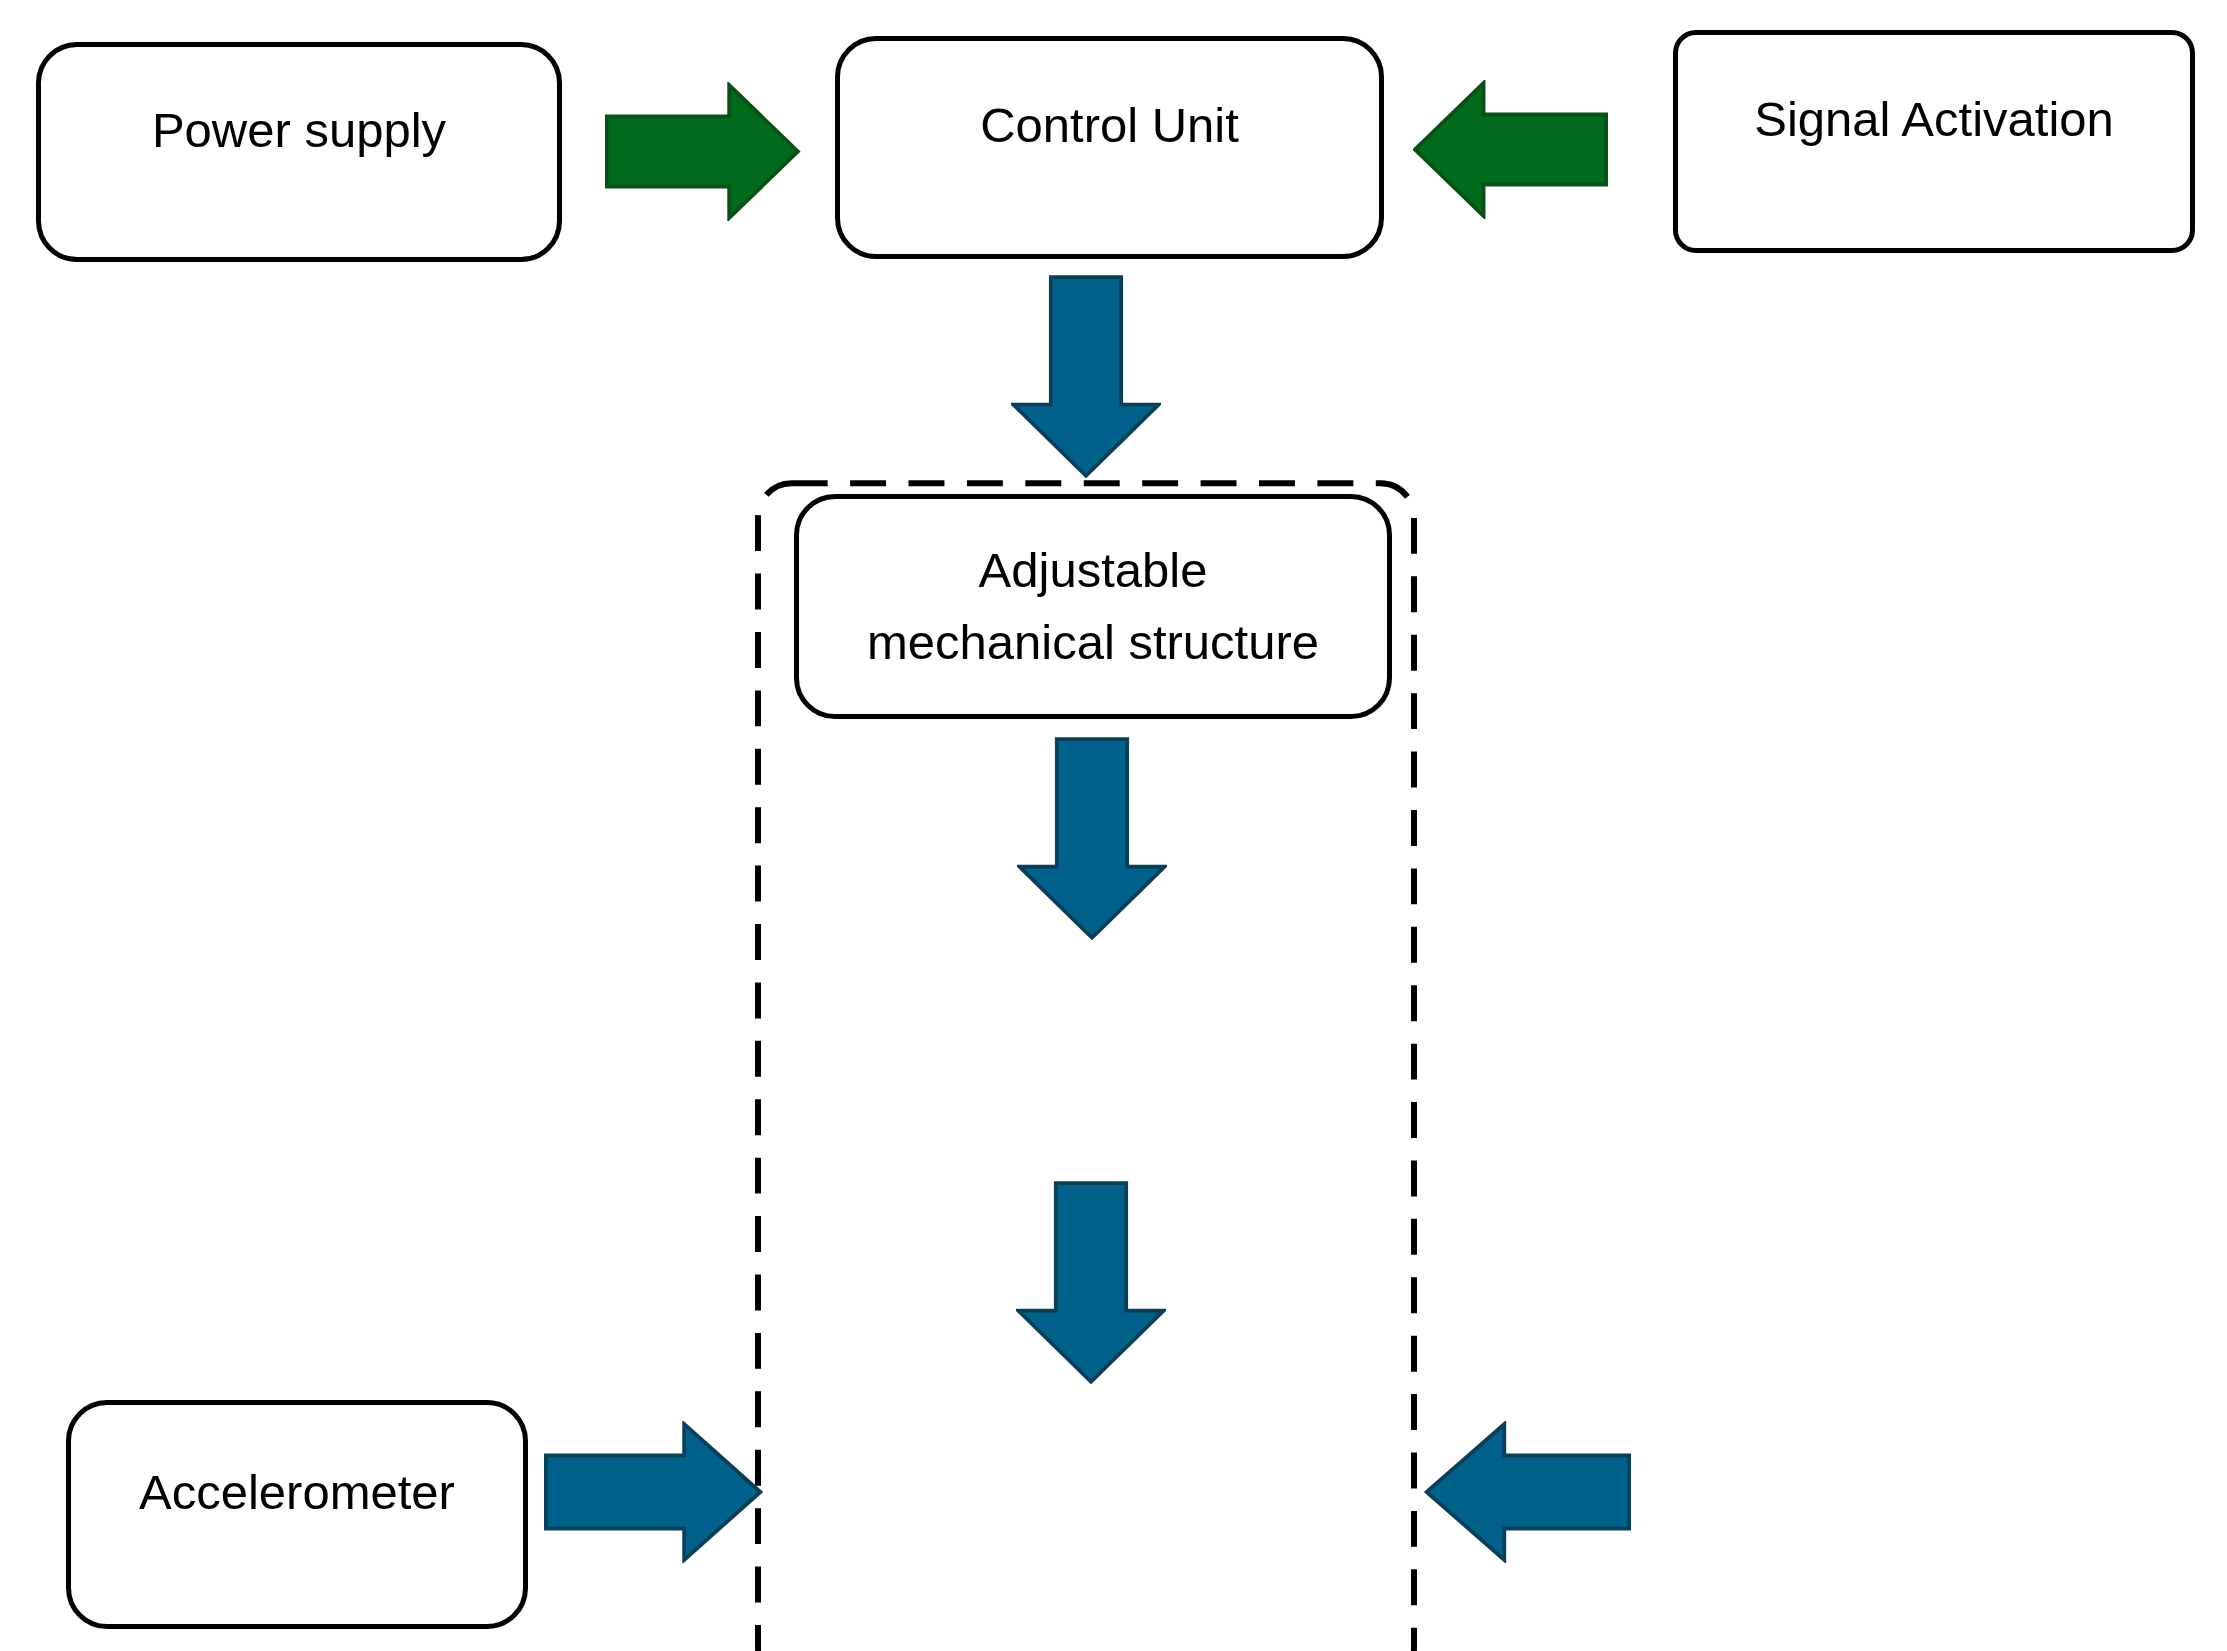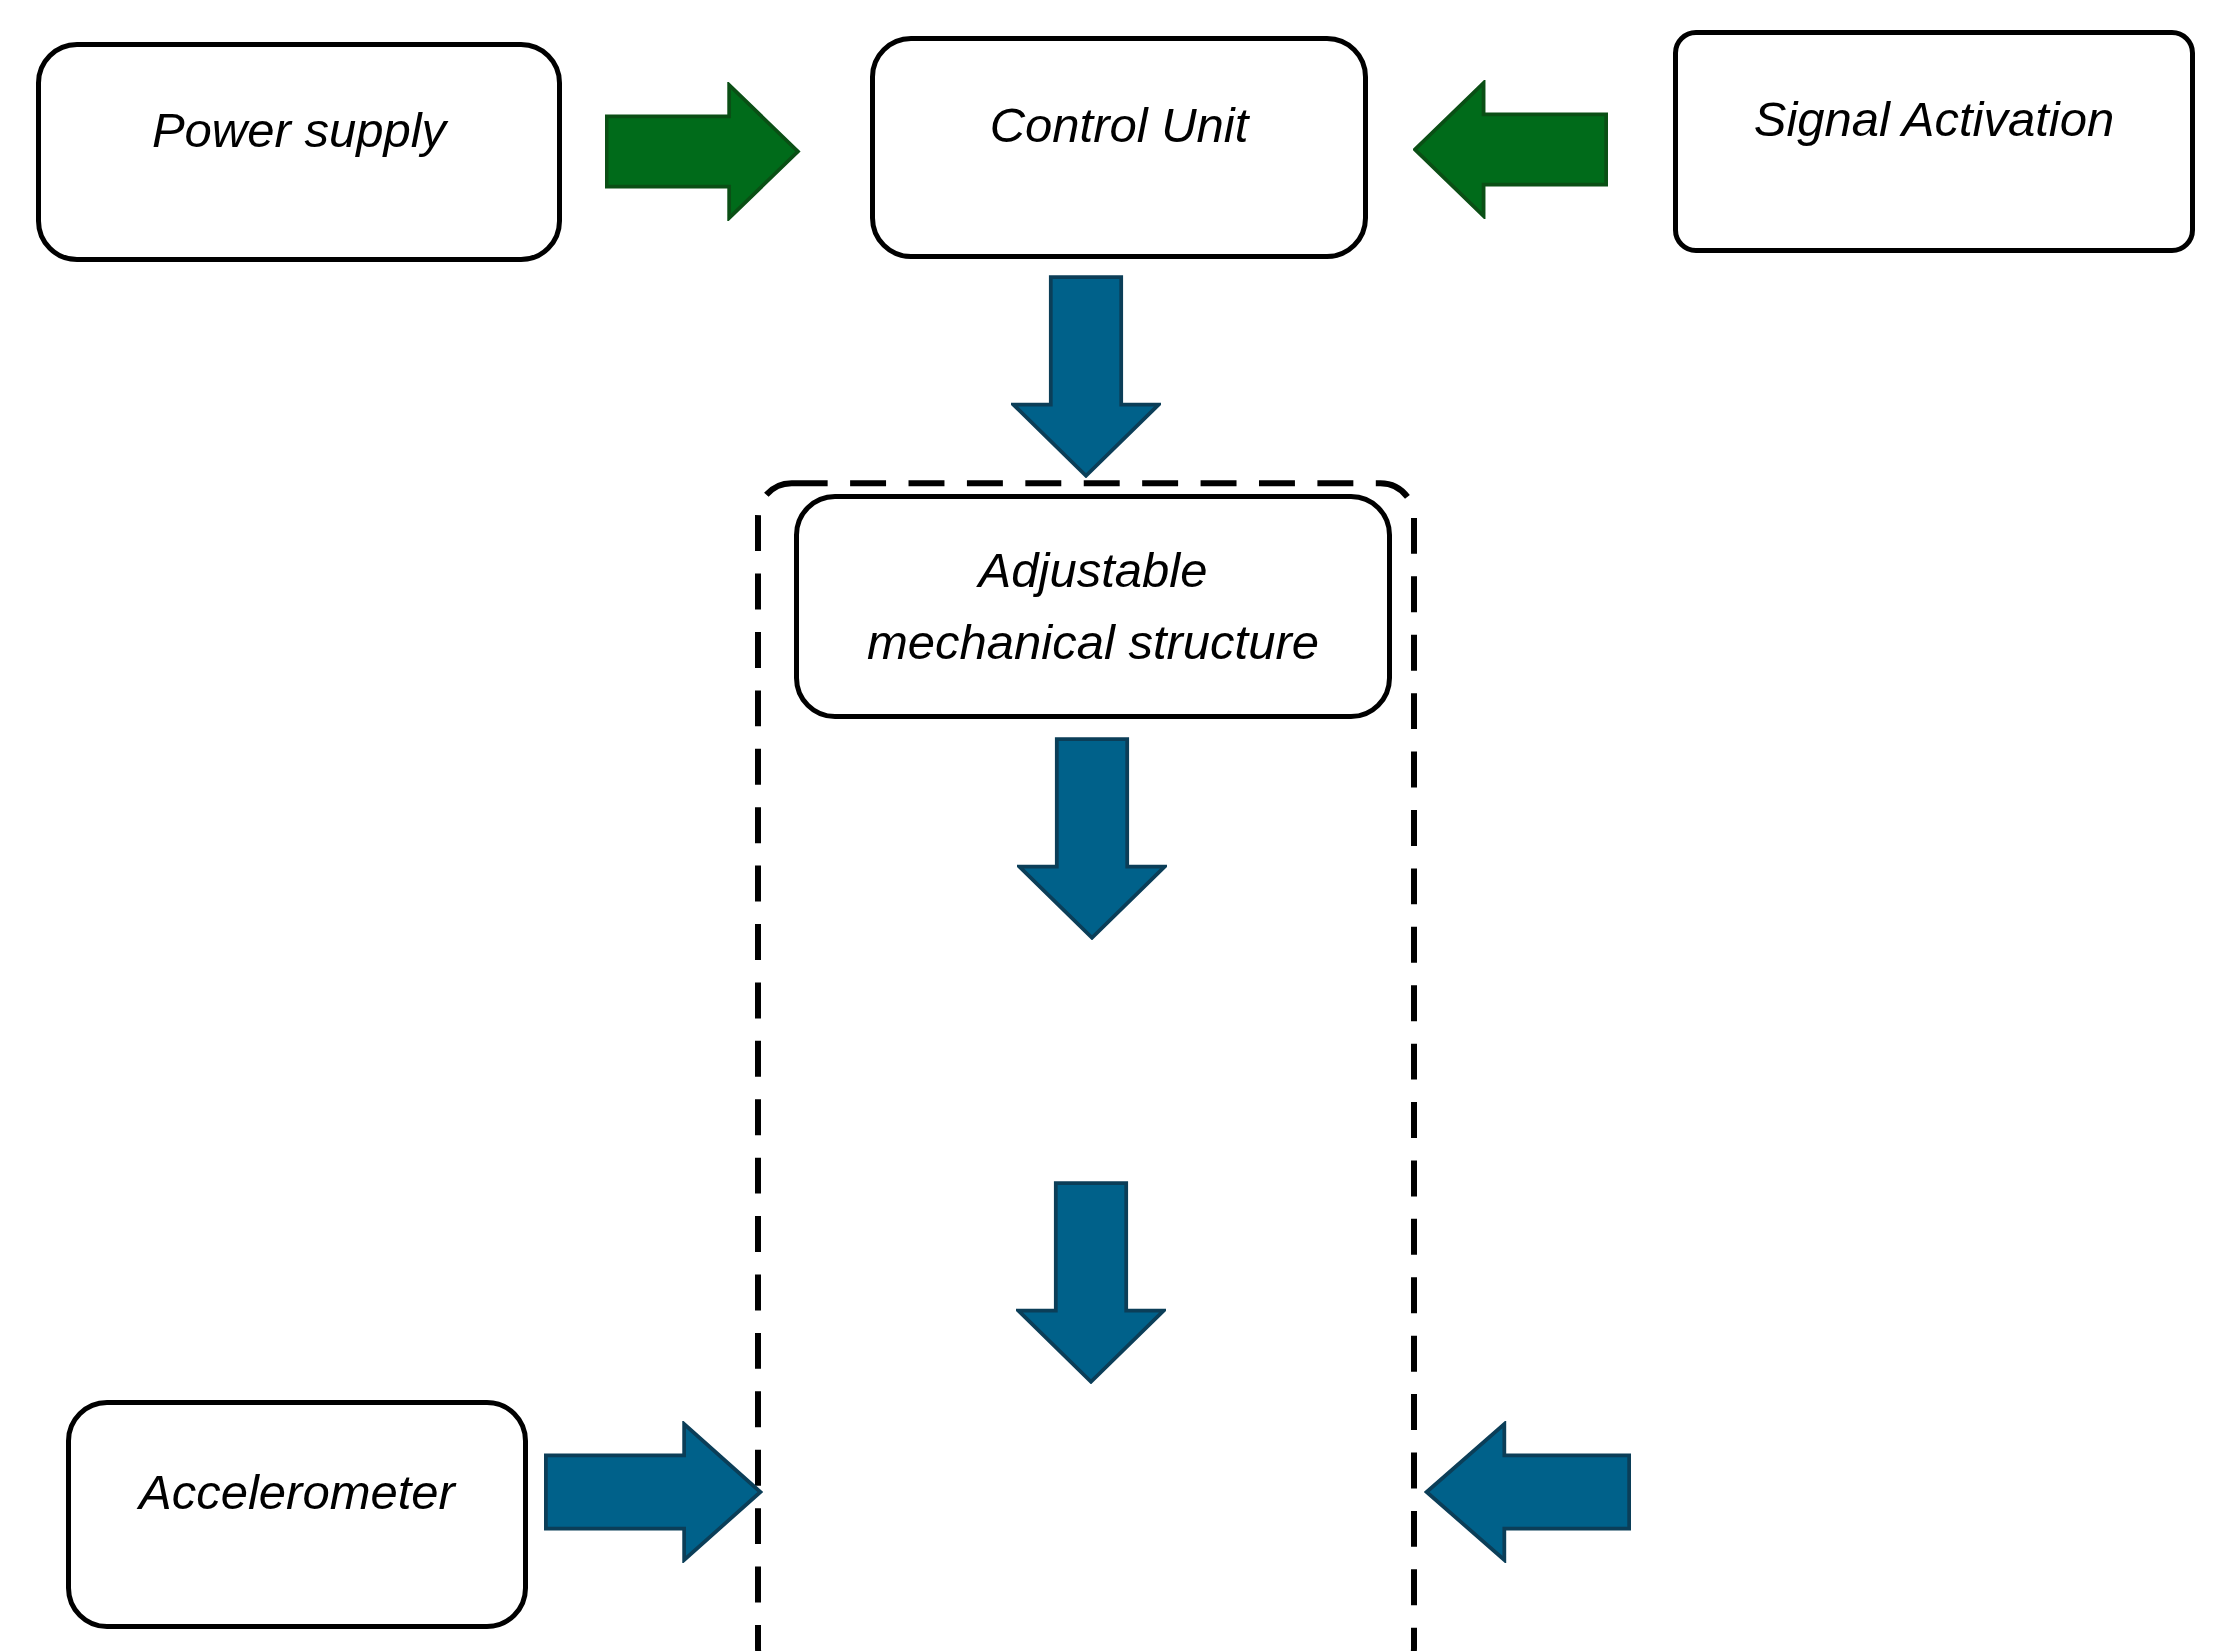--- a/index.html
+++ b/index.html
@@ -23,21 +23,20 @@
     border: 5.2px solid var(--box-border, #000000);
     border-radius: 41px;
     display: flex;
     flex-direction: column;
     align-items: center;
     justify-content: center;
     text-align: center;
     font-size: 49px;
     line-height: 72px;
     padding-bottom: 45px; 
-    font-style: italic;
   }
   .node.two-line {
     padding-bottom: 1px;
   }
   .node span {
     display: block;
     white-space: nowrap;
   }
   .arrow {
     position: absolute;
@@ -100,21 +99,21 @@
   </svg>
 
   <svg class="arrow blue" style="left:1424px; top:1421px; width:207px; height:142px;" viewBox="0 0 276 190" xmlns="http://www.w3.org/2000/svg">
     <polygon points="274,46 107,46 107,4 3,95 107,186 107,144 274,144"></polygon>
   </svg>
 
   <div class="node" style="left:36px; top:42px; width:526px; height:220px;">
     <span>Power supply</span>
   </div>
 
-  <div class="node" style="left:835px; top:36px; width:498px; height:223px;margin-left:35px;">
+  <div class="node" style="left:835px; top:36px; width:549px; height:223px;">
     <span>Control Unit</span>
   </div>
 
   <div class="node" style="left:1673px; top:30px; width:522px; height:223px;border-radius:23px;">
     <span>Signal Activation</span>
   </div>
 
   <div class="node two-line" style="left:794px; top:494px; width:598px; height:225px;">
     <span>Adjustable</span>
     <span>mechanical structure</span>

